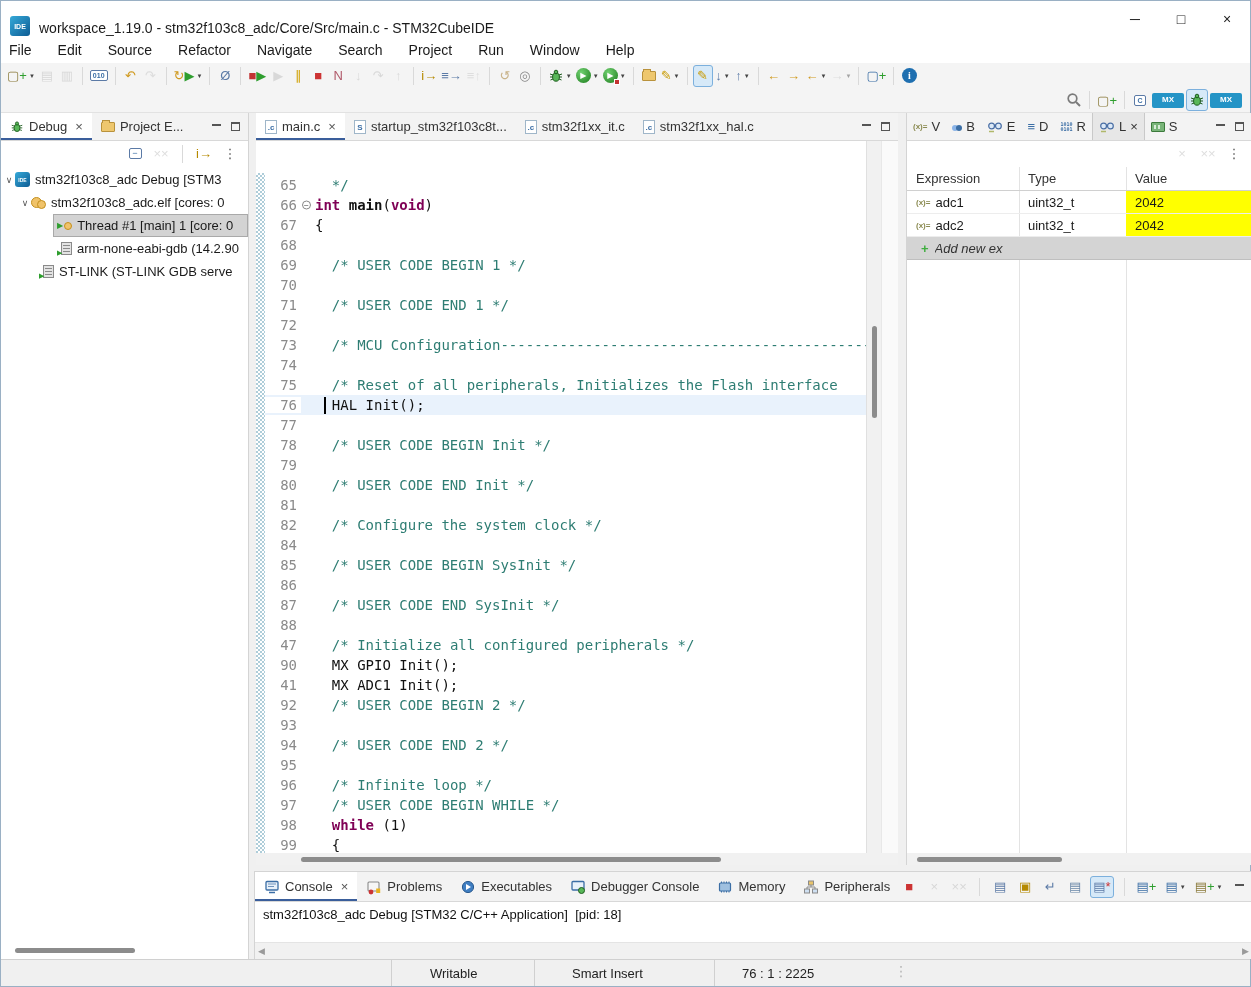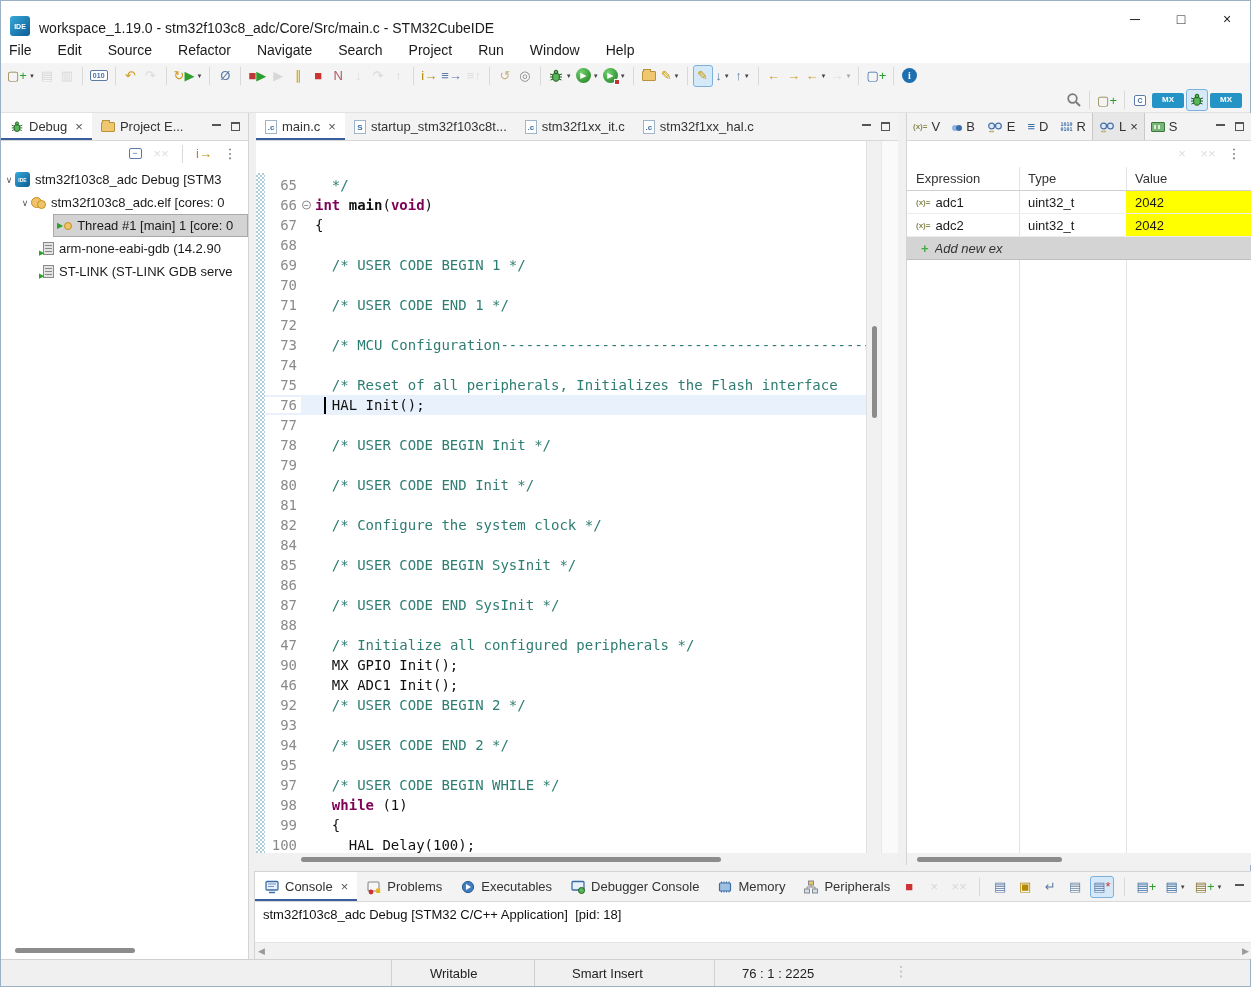--- a/index.html
+++ b/index.html
@@ -408,21 +408,21 @@
           <span class="lbl">stm32f103c8_adc.elf [cores: 0</span>
         </div>
         <div class="trow sel" style="padding-left: 56px;">
           <span class="selbox" style="left: 52px;"></span>
           <span class="thread-ico">
             <span style="color: rgb(46, 158, 46); font-size: 8px;">▶</span>
             <span style="width: 8px; height: 8px; border-radius: 50%; background: rgb(240, 195, 106); border: 1px solid rgb(196, 144, 30); display: inline-block; margin-left: 1px;"></span>
           </span>
           <span class="lbl">Thread #1 [main] 1 [core: 0</span>
         </div>
-        <div class="trow" style="padding-left: 42px;">
+        <div class="trow" style="padding-left: 60px;">
           <span class="proc-ico"></span>
           <span class="lbl">arm-none-eabi-gdb (14.2.90</span>
         </div>
         <div class="trow" style="padding-left: 42px;">
           <span class="proc-ico"></span>
           <span class="lbl">ST-LINK (ST-LINK GDB serve</span>
         </div>
       </div>
     <div id="debug-hscroll"></div>
   </div>
@@ -472,25 +472,26 @@
           <div class="cline"><span class="lnum">80</span><span class="fold"></span><span class="ctext"><span class="tok-c">  /* USER CODE END </span><span class="tok-w">Init</span><span class="tok-c"> */</span></span></div>
           <div class="cline"><span class="lnum">81</span><span class="fold"></span><span class="ctext"></span></div>
           <div class="cline"><span class="lnum">82</span><span class="fold"></span><span class="ctext"><span class="tok-c">  /* Configure the system clock */</span></span></div>
           <div class="cline"><span class="lnum">84</span><span class="fold"></span><span class="ctext"></span></div>
           <div class="cline"><span class="lnum">85</span><span class="fold"></span><span class="ctext"><span class="tok-c">  /* USER CODE BEGIN SysInit */</span></span></div>
           <div class="cline"><span class="lnum">86</span><span class="fold"></span><span class="ctext"></span></div>
           <div class="cline"><span class="lnum">87</span><span class="fold"></span><span class="ctext"><span class="tok-c">  /* USER CODE END SysInit */</span></span></div>
           <div class="cline"><span class="lnum">88</span><span class="fold"></span><span class="ctext"></span></div>
           <div class="cline"><span class="lnum">47</span><span class="fold"></span><span class="ctext"><span class="tok-c">  /* </span><span class="tok-w">Initialize</span><span class="tok-c"> all configured peripherals */</span></span></div>
           <div class="cline"><span class="lnum">90</span><span class="fold"></span><span class="ctext"><span class="tok-p">  MX_GPIO_Init();</span></span></div>
-          <div class="cline"><span class="lnum">46</span><span class="fold"></span><span class="ctext"><span class="tok-p">  MX_ADC1_Init();</span></span></div>
+          <div class="cline"><span class="lnum">41</span><span class="fold"></span><span class="ctext"><span class="tok-p">  MX_ADC1_Init();</span></span></div>
           <div class="cline"><span class="lnum">92</span><span class="fold"></span><span class="ctext"><span class="tok-c">  /* USER CODE BEGIN 2 */</span></span></div>
           <div class="cline"><span class="lnum">93</span><span class="fold"></span><span class="ctext"></span></div>
           <div class="cline"><span class="lnum">94</span><span class="fold"></span><span class="ctext"><span class="tok-c">  /* USER CODE END 2 */</span></span></div>
           <div class="cline"><span class="lnum">95</span><span class="fold"></span><span class="ctext"></span></div>
+          <div class="cline"><span class="lnum">96</span><span class="fold"></span><span class="ctext"><span class="tok-c">  /* </span><span class="tok-w">Infinite</span><span class="tok-c"> loop */</span></span></div>
           <div class="cline"><span class="lnum">97</span><span class="fold"></span><span class="ctext"><span class="tok-c">  /* USER CODE BEGIN WHILE */</span></span></div>
           <div class="cline"><span class="lnum">98</span><span class="fold"></span><span class="ctext"><span class="tok-p">  </span><span class="tok-k">while</span><span class="tok-p"> (1)</span></span></div>
           <div class="cline"><span class="lnum">99</span><span class="fold"></span><span class="ctext"><span class="tok-p">  {</span></span></div>
           <div class="cline"><span class="lnum">100</span><span class="fold"></span><span class="ctext"><span class="tok-p">    HAL_Delay(100);</span></span></div>
         </div>
     </div>
     <div id="ed-vscroll">
         <div id="ed-vthumb"></div>
       </div>
     <div id="ed-overview"></div>

